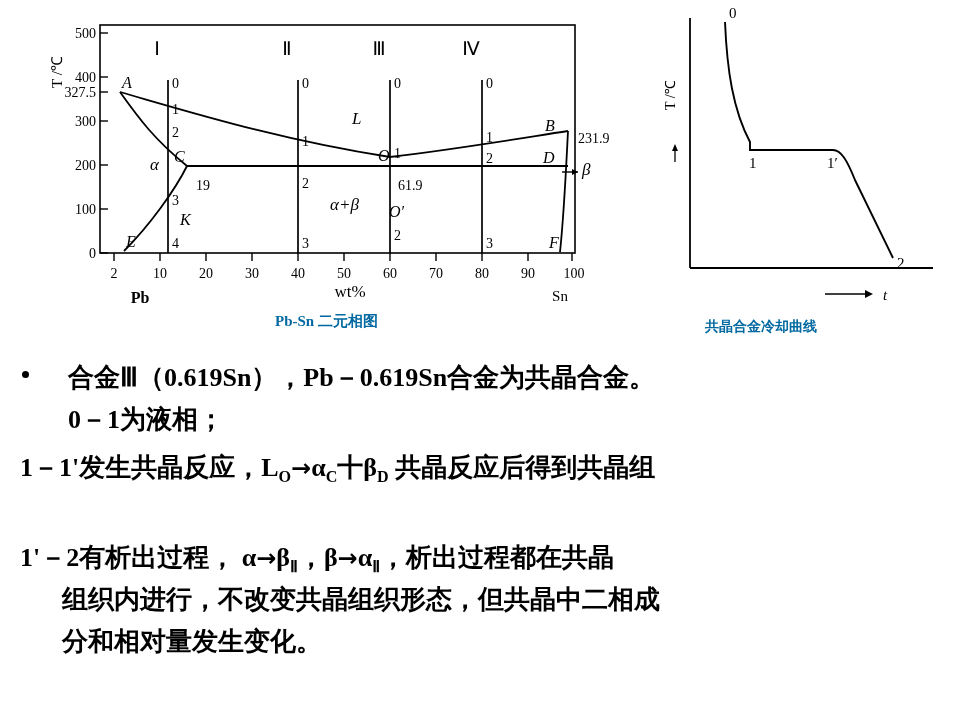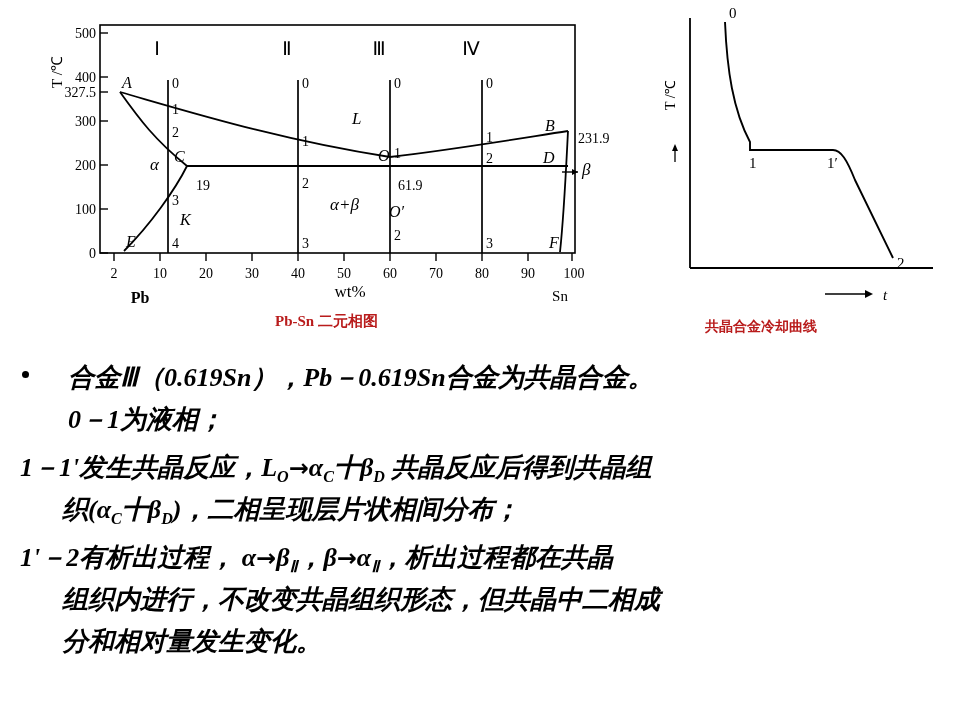--- a/index.html
+++ b/index.html
@@ -28,40 +28,39 @@
     top: 0;
     width: 960px;
     height: 350px;
   }
 
   .fig-caption {
     position: absolute;
     font-family: "Liberation Serif", serif;
     font-weight: bold;
     font-size: 15px;
-    color: #b91c1c;
+    color: #0369a1;
     white-space: nowrap;
   }
 
   #phase-diagram-svg, #cooling-curve-svg {
     position: absolute;
     top: 0;
     left: 0;
   }
 
   
   #body-text {
     position: absolute;
     left: 0;
     top: 355px;
     width: 944px;
     height: 365px;
     font-family: "Liberation Serif", serif;
     color: #000;
-    font-style: italic;
   }
   .para {
     position: absolute;
     font-size: 26px;
     line-height: 1.32;
     font-weight: bold;
     white-space: nowrap;
   }
   .bullet-dot {
     position: absolute;
@@ -259,23 +258,20 @@
     <div class="bullet-dot"></div>
 
     <div class="para" style="left:68px; top:6px;">合金Ⅲ（0.619Sn），Pb－0.619Sn合金为共晶合金。</div>
 
     <div class="para" style="left:68px; top:48px;text-align:right;">0－1为液相；</div>
 
     <div class="para" style="left:20px; top:96px;">
       <span>1－1'发生共晶反应，L</span><span class="sub">O</span><span class="arrow">→</span><span>α</span><span class="sub">C</span><span>十β</span><span class="sub">D</span><span> 共晶反应后得到共晶组</span>
     </div>
 
-    <div class="para" style="left:62px; top:138px;">
-      <span>织(α</span><span class="sub">C</span><span>十β</span><span class="sub">D</span><span>)，二相呈现层片状相间分布；</span>
-    </div>
 
     <div class="para" style="left:20px; top:186px;">
       <span>1'－2有析出过程， α</span><span class="arrow">→</span><span>β</span><span class="sub">Ⅱ</span><span>，β</span><span class="arrow">→</span><span>α</span><span class="sub">Ⅱ</span><span>，析出过程都在共晶</span>
     </div>
 
     <div class="para" style="left:62px; top:270px;">分和相对量发生变化。</div>
 
     <div class="para" style="left:62px; top:228px;">组织内进行，不改变共晶组织形态，但共晶中二相成</div>
   </div>
 

